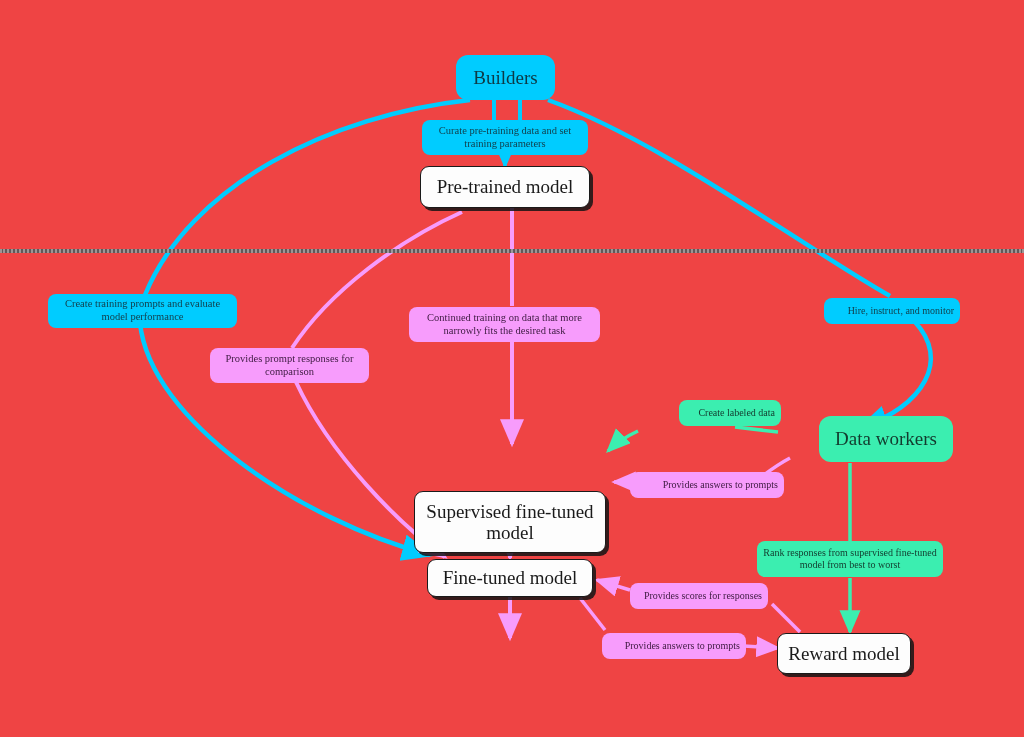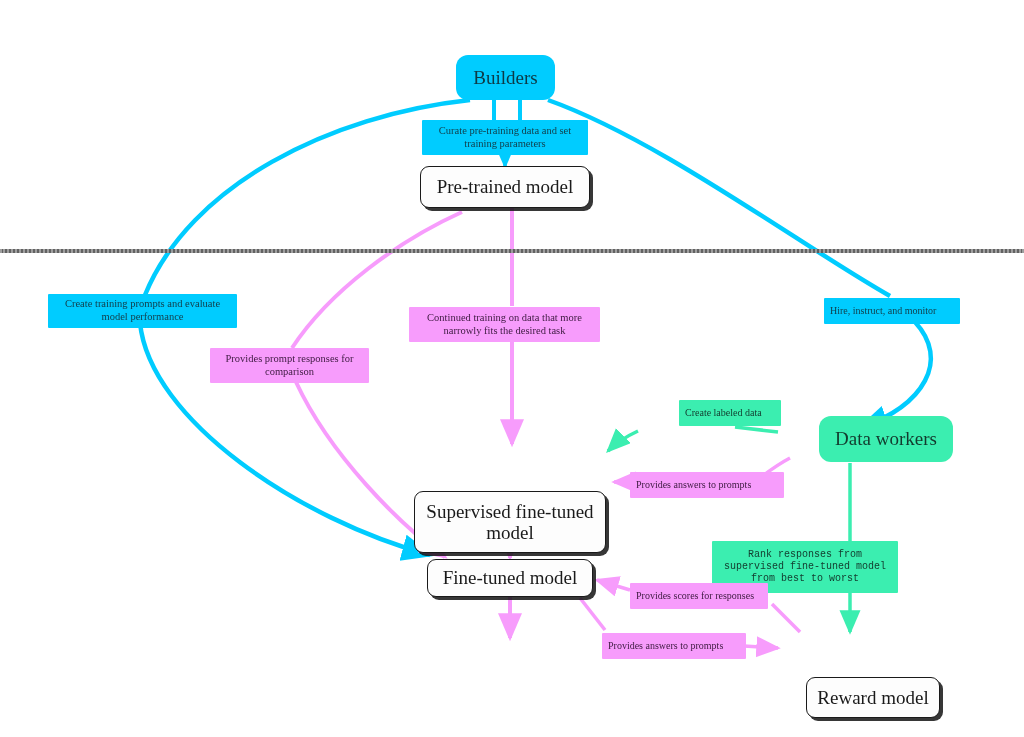--- a/index.html
+++ b/index.html
@@ -4,21 +4,21 @@
 <style>
   html, body {
     margin: 0;
     padding: 0;
     background: #000000;
   }
   #stage {
     position: relative;
     width: 1024px;
     height: 737px;
-    background: #ffffff;
+    background: #ef4444;
     overflow: hidden;
     font-family: "Liberation Serif", "DejaVu Serif", serif;
   }
   #edges {
     position: absolute;
     left: 0; top: 0;
     width: 1024px; height: 737px;
   }
 
   
@@ -48,23 +48,23 @@
   }
   .node-actor.cyan  { background: #00ccff; color:#0d3a46; }
   .node-actor.green { background: #3beeb0; color:#133b2e; }
 
   
   .elabel {
     position: absolute;
     box-sizing: border-box;
     display: flex;
     align-items: center;
-    justify-content: flex-start;
+    justify-content: flex-end;
     text-align: center;
-    border-radius: 1px;
+    border-radius: 8px;
     line-height: 1.22;
     padding: 13px 6px;
     font-size: 10.5px;
   }
   .elabel.cyan  { background: #00ccff; color: #123d49; }
   .elabel.pink  { background: #f79cfc; color: #3d1a40; }
   .elabel.green { background: #3beeb0; color: #133b2e; }
   .elabel.small { font-size: 10px; }
 
   
@@ -145,21 +145,21 @@
 
   <div class="node node-white" style="left:414px; top:446px; width:192px; height:62px;margin-top:45px;">
     <span>Supervised fine-tuned model</span>
   </div>
 
   <div class="node node-white" style="left:427px; top:559px; width:166px; height:38px;">
     <span>Fine-tuned model</span>
   </div>
 
 
-  <div class="node node-white" style="left:806px; top:633px; width:134px; height:41px;margin-top:44px;">
+  <div class="node node-white" style="left:777px; top:633px; width:134px; height:41px;">
     <span>Reward model</span>
   </div>
 
   <div class="node node-actor green" style="left:778px; top:416px; width:134px; height:46px;margin-left:41px;">
     <span>Data workers</span>
   </div>
 
   <div class="elabel cyan" style="left:422px; top:120px; width:166px; height:35px;">
     <span>Curate pre-training data and set training parameters</span>
   </div>
@@ -181,21 +181,21 @@
   </div>
 
   <div class="elabel green small" style="left:637px; top:400px; width:102px; height:21px;margin-left:42px;">
     <span>Create labeled data</span>
   </div>
 
   <div class="elabel pink small" style="left:630px; top:472px; width:154px; height:21px;">
     <span>Provides answers to prompts</span>
   </div>
 
-  <div class="elabel green small" style="left:712px; top:541px; width:186px; height:52px;font-family:Liberation Mono, monospace;">
+  <div class="elabel green small" style="left:757px; top:541px; width:186px; height:36px;">
     <span>Rank responses from supervised fine-tuned model from best to worst</span>
   </div>
 
   <div class="elabel pink small" style="left:630px; top:583px; width:138px; height:21px;">
     <span>Provides scores for responses</span>
   </div>
 
   <div class="elabel pink small" style="left:602px; top:633px; width:144px; height:21px;">
     <span>Provides answers to prompts</span>
   </div>

